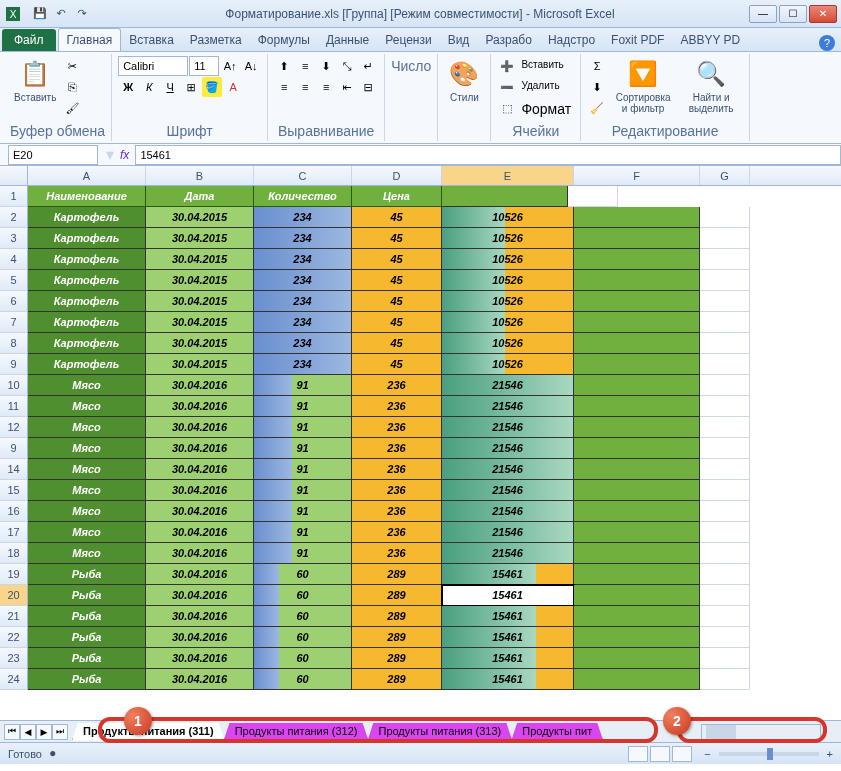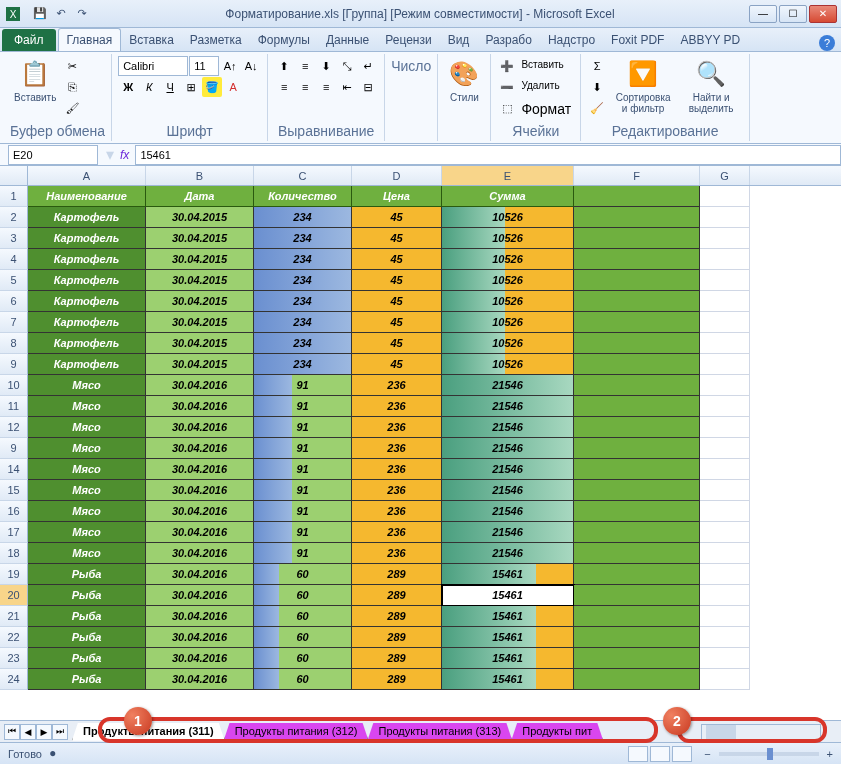--- a/index.html
+++ b/index.html
@@ -252,21 +252,20 @@
     <div class="colhead w-f">F</div>
     <div class="colhead w-g">G</div>
   </div>
   <div class="rows" id="rows">
       <div class="gridrow">
         <div class="rowhead">1</div>
         <div class="cell hdr w-a">Наименование</div>
         <div class="cell hdr w-b">Дата</div>
         <div class="cell hdr w-c">Количество</div>
         <div class="cell hdr w-d">Цена</div>
-        <div class="cell hdr w-e">Сумма</div>
         <div class="cell c-empty w-f"></div>
         <div class="cell w-g" style="background:#fff;border-color:#d0d7e5"></div>
       </div>
       <div class="gridrow">
         <div class="rowhead">2</div>
         <div class="cell c-name w-a">Картофель</div>
         <div class="cell c-date w-b">30.04.2015</div>
         <div class="cell c-qty w-c">
           <div class="bar" style="width:100%"></div>
           <span>234</span>

